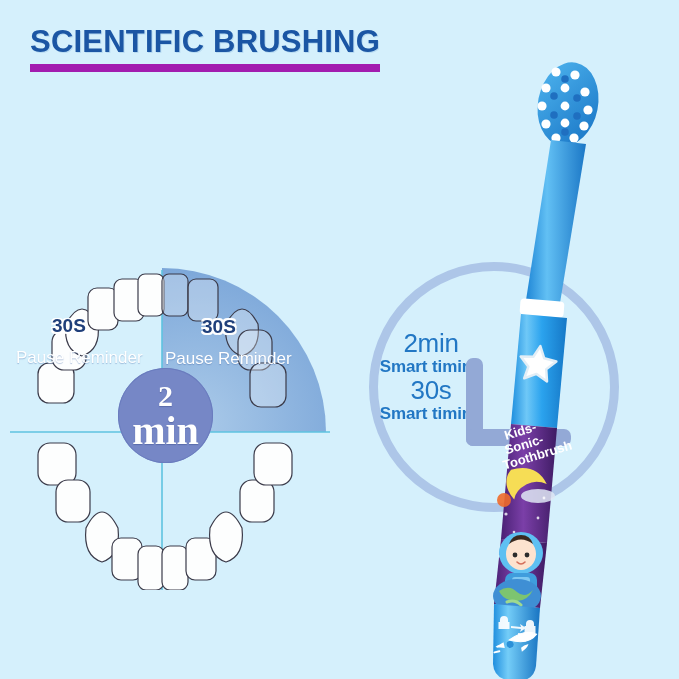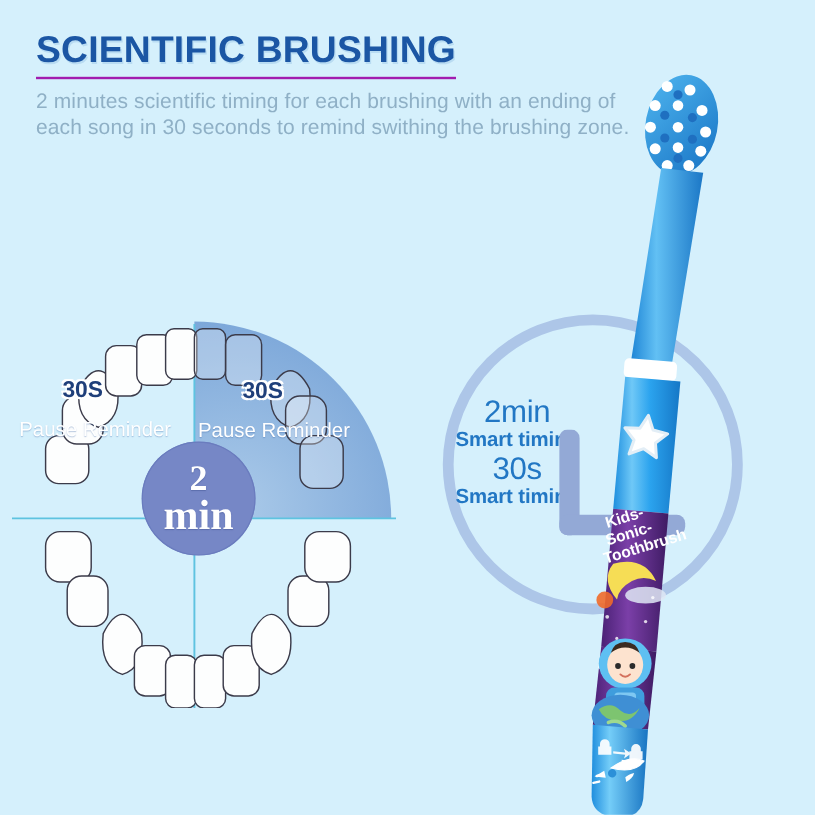--- a/index.html
+++ b/index.html
@@ -13,21 +13,21 @@
   #stage{position:absolute;inset:0;width:679px;height:679px;}
 
   
   .header{position:absolute;left:30px;top:26px;width:500px;}
   .title{
     font-size:31px;font-weight:bold;letter-spacing:.2px;
     color:#1b56a4;line-height:1.05;
     text-shadow:1px 1px 0 #b9dcf2;
     margin:0;padding:0 0 5px 0;
     display:inline-block;
-    border-bottom:2px solid #a21caf;
+    border-bottom:8px solid #a21caf;
   }
   .subtitle{
     margin:7px 0 0 0;
     font-size:17.5px;line-height:1.28;
     color:#8fb0c6;font-weight:400;
     letter-spacing:.1px;
   }
 
   
   .teeth-panel{position:absolute;left:0px;top:250px;width:340px;height:340px;}
@@ -42,21 +42,21 @@
     align-items:center;justify-content:center;
     line-height:.98;
   }
   .center-badge .b1{
     font-family:"Liberation Serif", serif;
     color:#ffffff;font-weight:bold;font-size:30px;
     text-shadow:0 1px 1px rgba(40,60,120,.35);
   }
   .center-badge .b2{
     font-family:"Liberation Serif", serif;
-    color:#ffffff;font-weight:bold;font-size:35px;
+    color:#ffffff;font-weight:bold;font-size:40px;
     text-shadow:0 1px 1px rgba(40,60,120,.35);
   }
 
   
   .ring{
     position:absolute;left:369px;top:262px;
     width:250px;height:250px;border-radius:50%;
     border:9px solid #adc6e8;
     box-sizing:border-box;
   }
@@ -69,21 +69,20 @@
   
   .brush{position:absolute;left:420px;top:48px;width:220px;height:640px;}
 </style>
 </head>
 <body>
 
 <div id="stage">
 
   <div class="header">
     <h1 class="title">SCIENTIFIC BRUSHING</h1>
-    <p class="subtitle">2 minutes scientific timing for each brushing with an ending of each song in 30 seconds to remind swithing the brushing zone.</p>
   </div>
 
   <div class="teeth-panel">
 
     <svg class="teeth-svg" width="340" height="340" viewBox="0 0 340 340">
       <defs>
         <clipPath id="quadClip">
           <path d="M162,182 L162,18 A164,164 0 0 1 326,182 Z"></path>
         </clipPath>
         <radialGradient id="quadGrad" cx="20%" cy="95%" r="115%">

